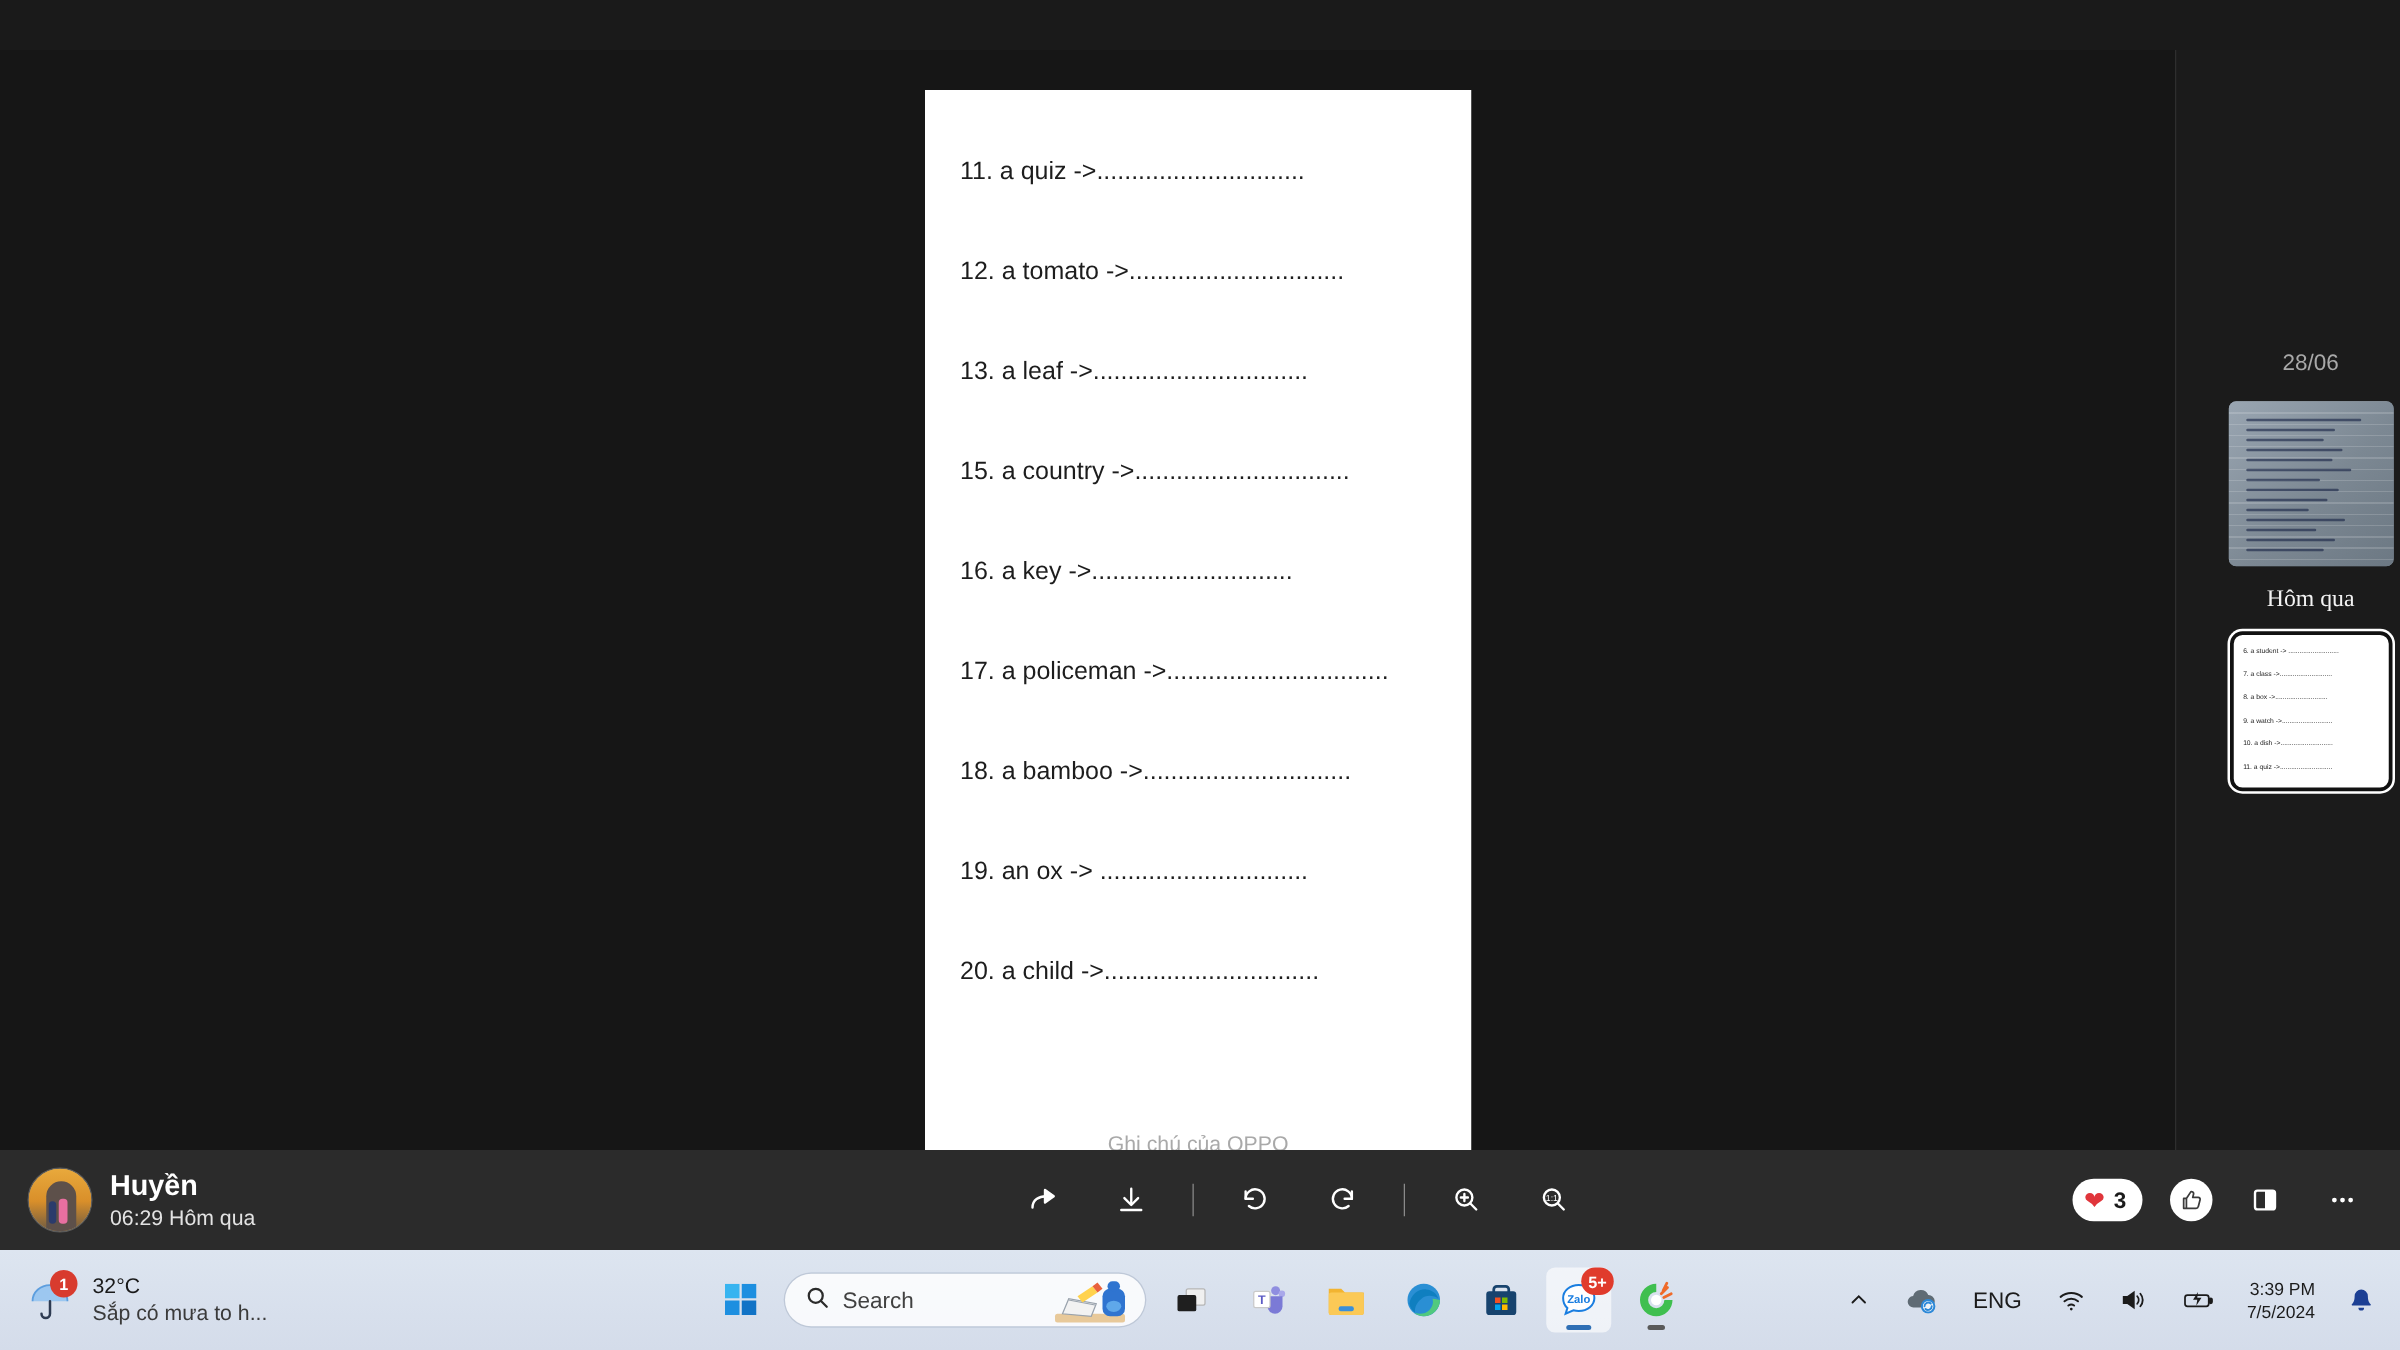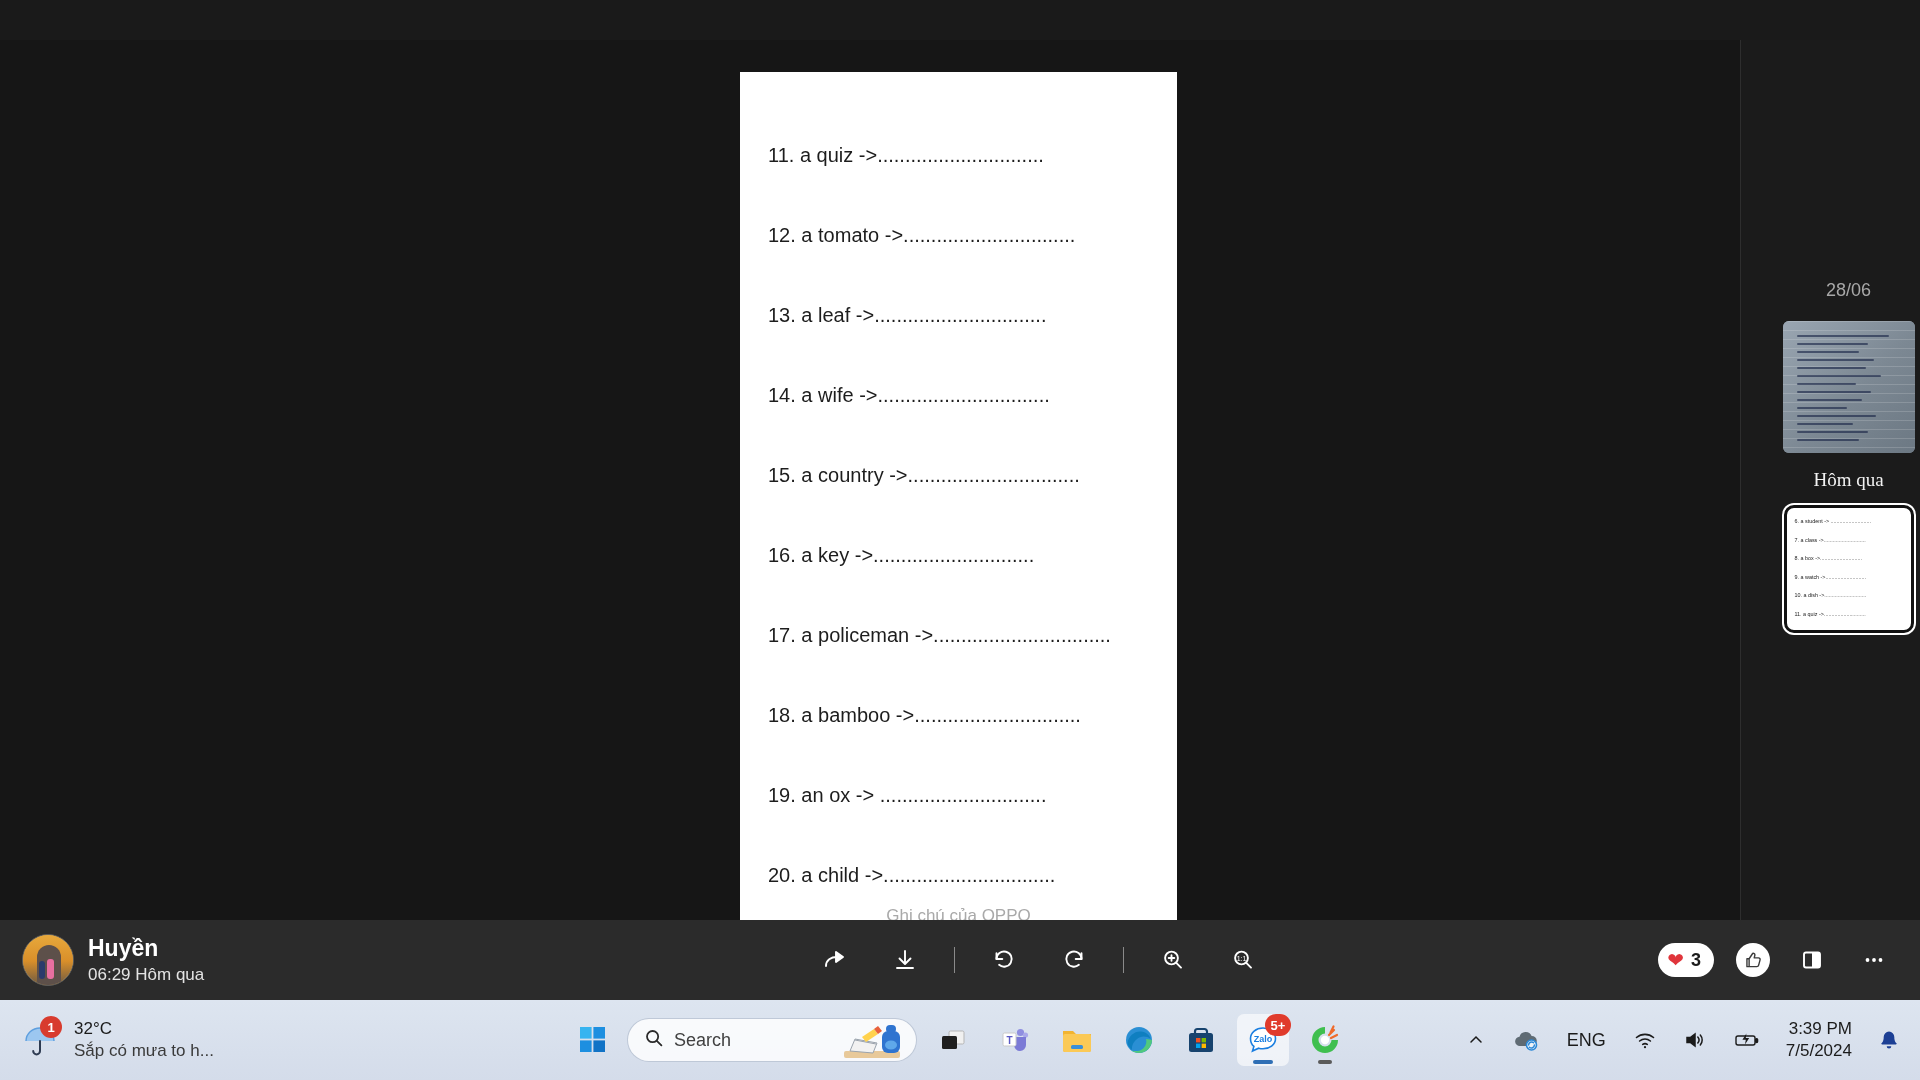--- a/index.html
+++ b/index.html
@@ -34,21 +34,21 @@
     position: absolute; top: 40px; left: 0; width: 1740px; height: 880px;
     background: #161616;
   }
   .doc-page {
     position: absolute;
     left: 740px; top: 32px;
     width: 437px; height: 858px;
     background: #ffffff;
     overflow: hidden;
   }
-  .doc-inner { padding: 72px 28px 0 28px; }
+  .doc-inner { padding: 54px 28px 0 28px; }
   .doc-line {
     font-size: 20px;
     color: #1d1d1d;
     line-height: 1.15;
     margin-bottom: 57px;
     white-space: nowrap;
   }
   .doc-watermark {
     position: absolute; left: 0; bottom: 4px; width: 100%;
     text-align: center; color: #a9a9a9; font-size: 17px;
@@ -199,35 +199,34 @@
     border-radius: 11px; background: #e03b2c; color: #fff; font-size: 13px; font-weight: bold;
     display: flex; align-items: center; justify-content: center; z-index: 4;
   }
 
   .tray {
     position: absolute; right: 0; display: flex; align-items: center; gap: 16px; padding-right: 14px;
     height: 80px;
   }
   .tray-item { display: flex; align-items: center; justify-content: center; color: #1b1b1b; padding: 4px 6px; border-radius: 5px; }
   .tray-lang { font-size: 18px; color: #1b1b1b; }
-  .clock { text-align: right; line-height: 1.3; color: #1b1b1b; font-size: 17px; padding: 0 4px; }
+  .clock { text-align: right; line-height: 1.3; color: #1b1b1b; font-size: 14px; padding: 0 4px; }
 </style>
 </head>
 <body>
 
 <div id="app">
 
 
   <div class="viewer">
     <div class="doc-page">
       <div class="doc-inner">
         <div class="doc-line">11. a quiz -&gt;..............................</div>
         <div class="doc-line">12. a tomato -&gt;...............................</div>
         <div class="doc-line">13. a leaf -&gt;...............................</div>
-        <div class="doc-line">14. a wife -&gt;...............................</div>
         <div class="doc-line">15. a country -&gt;...............................</div>
         <div class="doc-line">16. a key -&gt;.............................</div>
         <div class="doc-line">17. a policeman -&gt;................................</div>
         <div class="doc-line">18. a bamboo -&gt;..............................</div>
         <div class="doc-line">19. an ox -&gt; ..............................</div>
         <div class="doc-line">20. a child -&gt;...............................</div>
       </div>
       <div class="doc-watermark">Ghi chú của OPPO</div>
     </div>
   </div>

